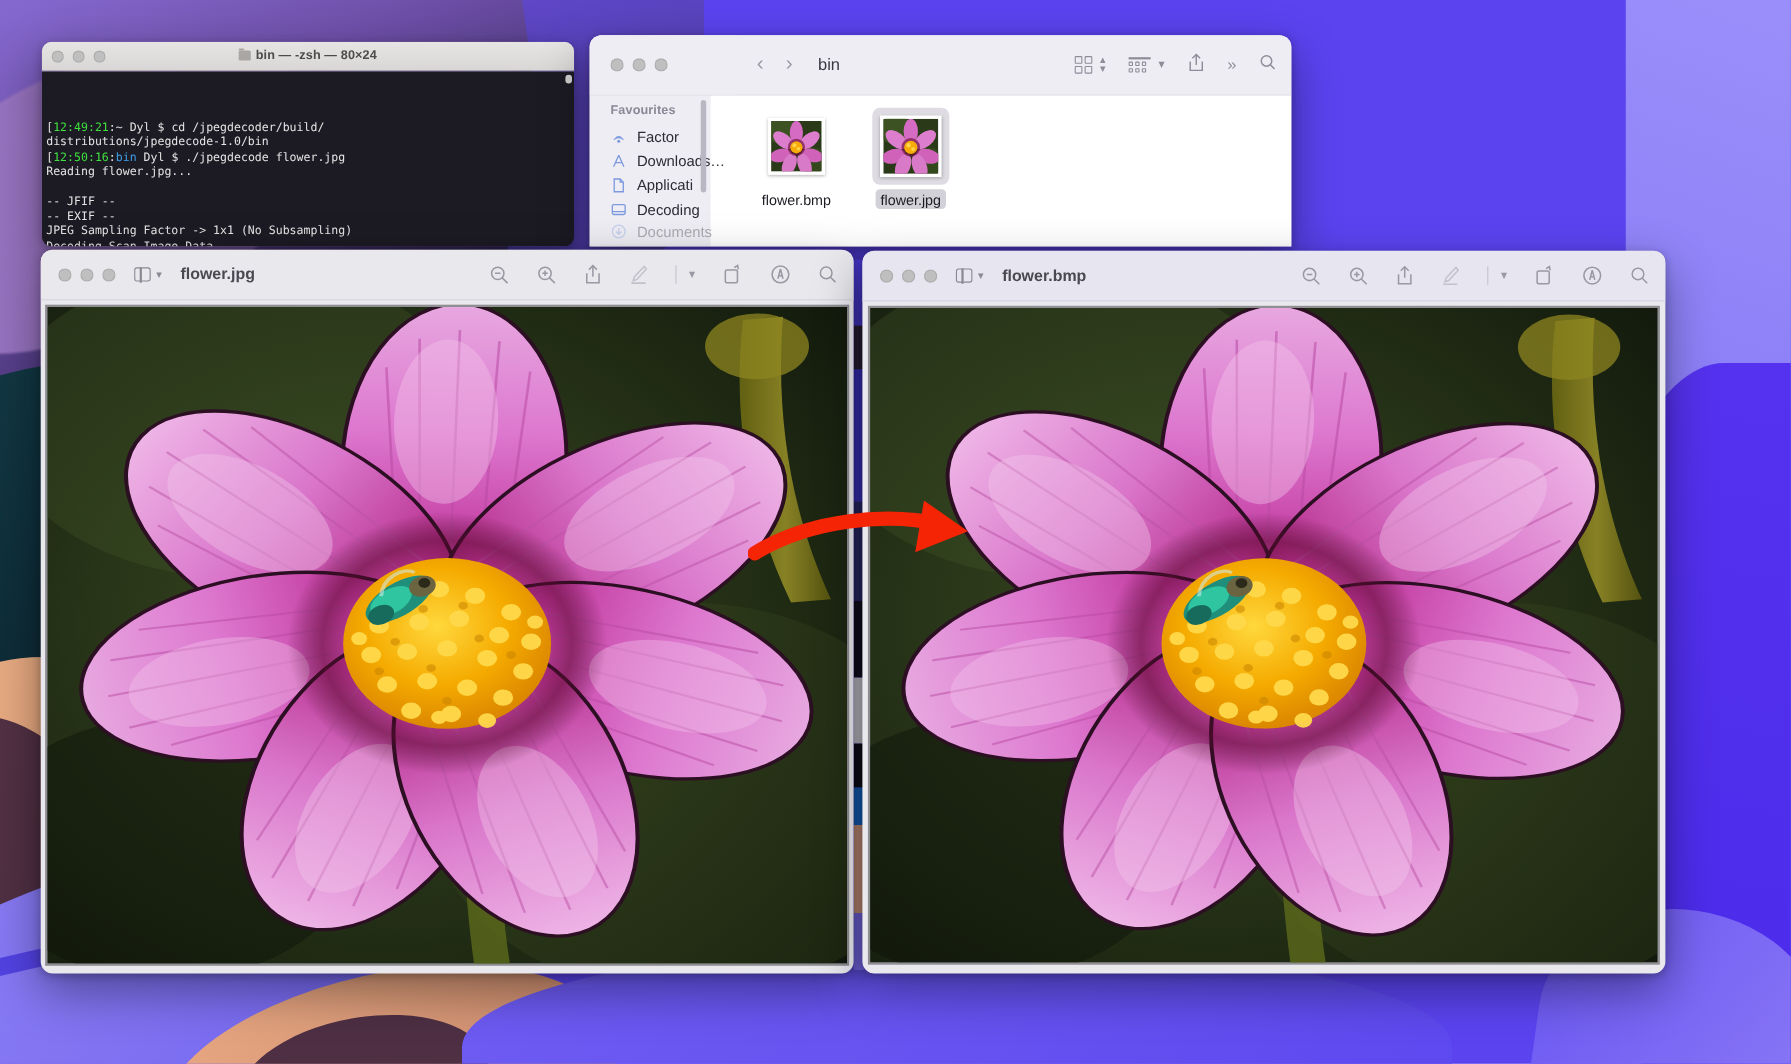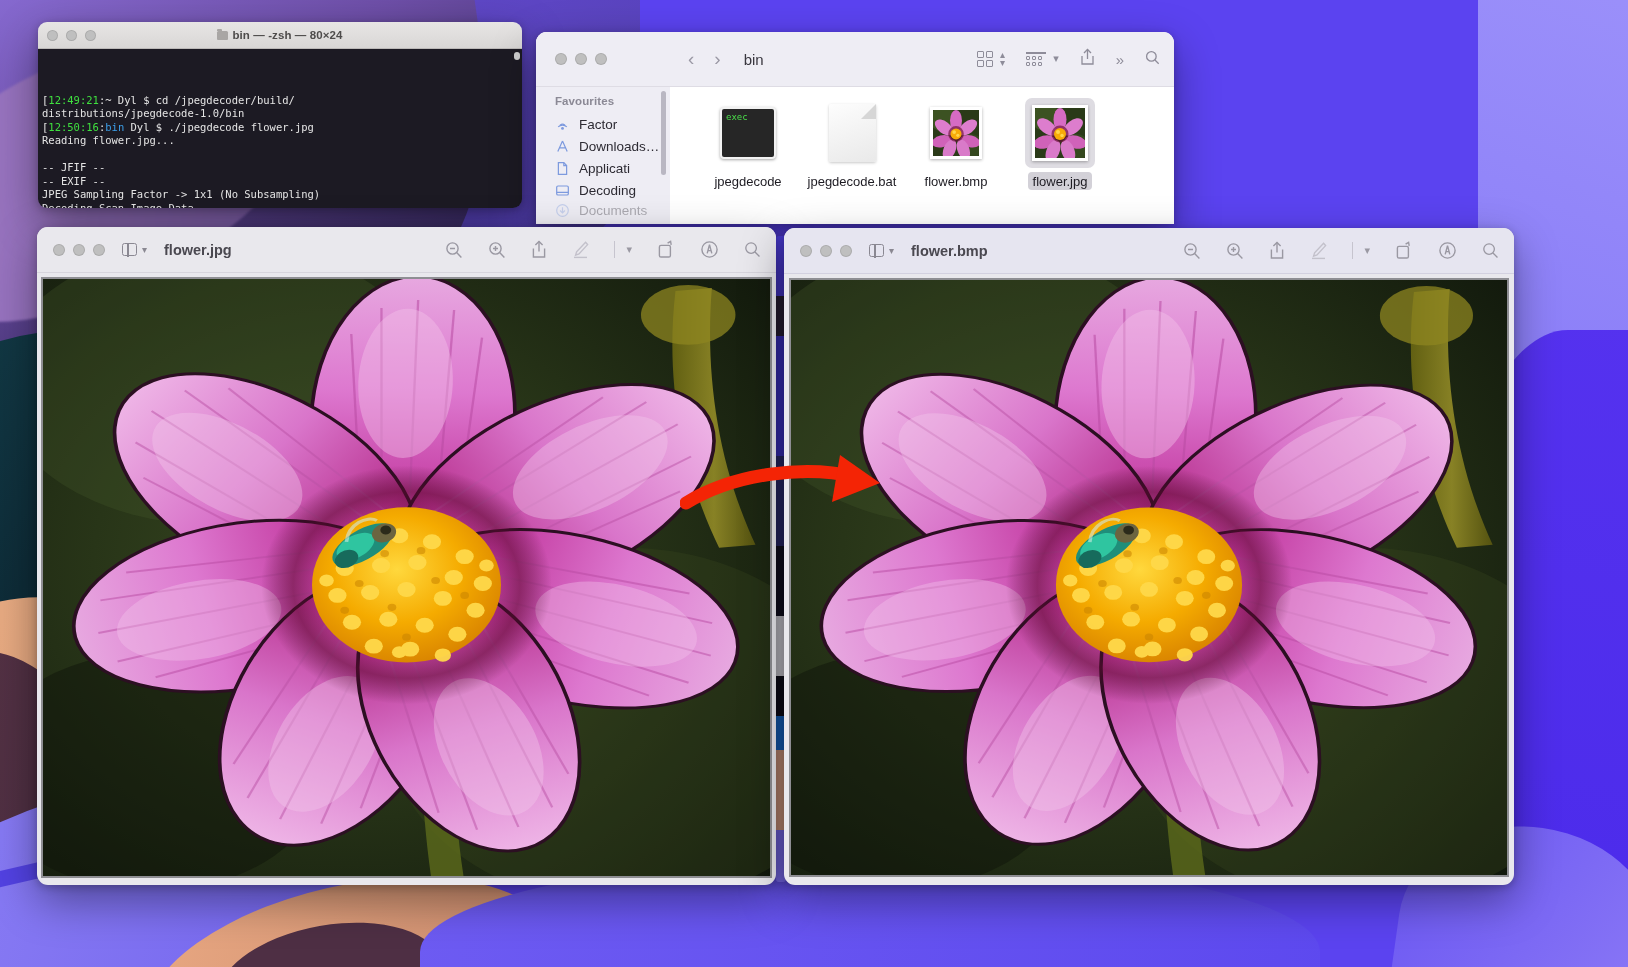--- a/index.html
+++ b/index.html
@@ -109,21 +109,21 @@
     box-shadow: 0 16px 44px rgba(0,0,0,.38), 0 2px 8px rgba(0,0,0,.24);
   }
   .traffic { display: flex; align-items: center; gap: 8px; }
   .dot {
     width: 12px; height: 12px; border-radius: 50%;
     background: #bfbfbf; border: .5px solid rgba(0,0,0,.10);
   }
 
   
   #terminal {
-    left: 38px; top: 22px; width: 484px; height: 186px;
+    left: 38px; top: 38px; width: 484px; height: 186px;
     border-radius: 9px;
   }
   #terminal .tbar {
     height: 27px;
     background: linear-gradient(180deg,#e7e5e4,#d9d7d6);
     border-bottom: 1px solid #bcb9b8;
     display: flex; align-items: center; padding: 0 9px;
     position: relative;
   }
   #terminal .tbar .traffic .dot { width: 11px; height: 11px; }
@@ -200,21 +200,21 @@
   .chev-updown { font-size: 10px; line-height: 8px; color: #8e8c99; }
   .icon-listview { display: flex; flex-direction: column; gap: 2px; }
   .icon-listview .row { display: flex; gap: 2px; align-items: center; }
   .icon-listview .row b {
     width: 4px; height: 4px; border: 1.2px solid #8e8c99; border-radius: 1px; display:block;
   }
   .icon-listview .topline { width: 20px; height: 1.4px; background: #8e8c99; }
 
   #finder .fbody { display: flex; height: 137px; }
   #finder .fsidebar {
-    width: 134px; background: rgba(238,237,244,.98);
+    width: 110px; background: rgba(238,237,244,.98);
     padding-top: 8px; position: relative;
   }
   .side-title {
     font-size: 11.5px; color: #8b8995; font-weight: 600;
     padding: 0 0 6px 19px; letter-spacing: .1px;
   }
   .side-item {
     display: flex; align-items: center; gap: 9px;
     padding: 3.5px 0 3.5px 19px;
     font-size: 13.5px; color: #2d2b33;
@@ -663,33 +663,21 @@
             <span class="side-icon"><svg width="15" height="15" viewBox="0 0 16 16" fill="none" stroke="#7d9ade" stroke-width="1.3">
                 <circle cx="8" cy="8" r="6.2"></circle>
                 <path d="M8 4.6 V10.4 M5.4 8 L8 10.6 L10.6 8"></path>
               </svg></span>
             <span>Documents</span>
           </div>
         </div>
     </div>
     <div class="fcontent">
 
-      <div class="fitem">
-        <div class="thumb-wrap">
-          <div class="exec-icon">exec</div>
-        </div>
-        <div class="label">jpegdecode</div>
-      </div>
-
-      <div class="fitem">
-        <div class="thumb-wrap">
-          <div class="bat-icon"></div>
-        </div>
-        <div class="label">jpegdecode.bat</div>
-      </div>
+
 
       <div class="fitem">
         <div class="thumb-wrap">
           <div class="photo-thumb">
             <svg class="mini-flower" viewBox="0 0 100 100">
                 <use href="#dahlia-mini"></use>
               </svg>
           </div>
         </div>
         <div class="label">flower.bmp</div>

